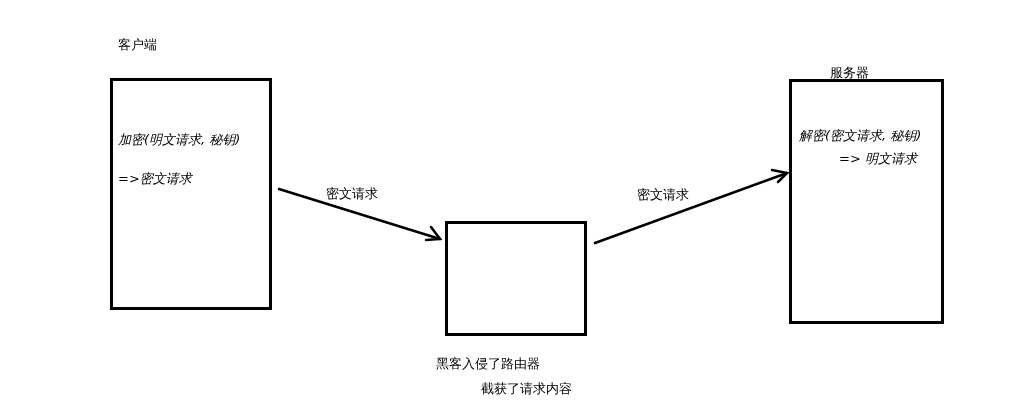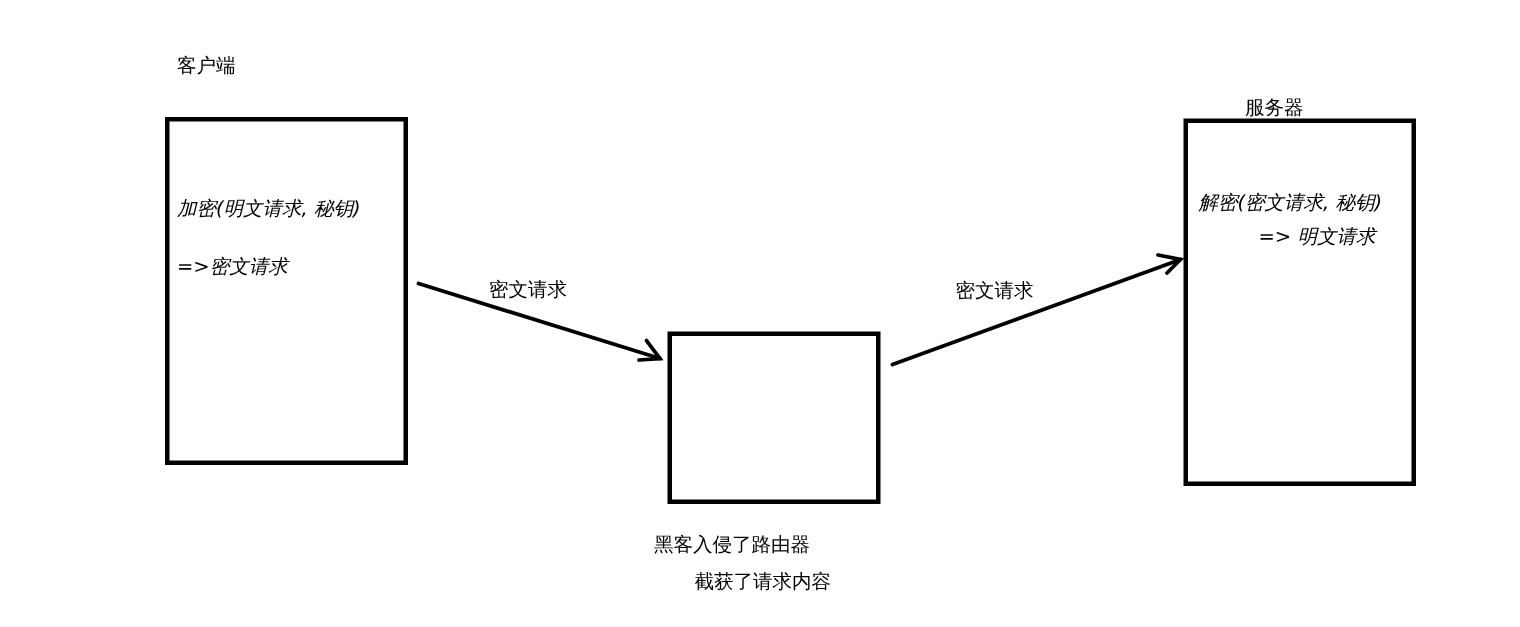--- a/index.html
+++ b/index.html
@@ -13,21 +13,21 @@
 </head>
 <body>
 
 <div class="label" style="left:118px; top:37px;">客户端</div>
 <div class="box" style="left:110px; top:78px; width:162px; height:232px;"></div>
 <div class="box-text" style="left:118px; top:128px;">加密(明文请求, 秘钥)</div>
 <div class="box-text" style="left:118px; top:167px;">=&gt;密文请求</div>
 
 <div class="box" style="left:445px; top:221px; width:142px; height:115px;"></div>
 <div class="label" style="left:436px; top:356px;">黑客入侵了路由器</div>
-<div class="label" style="left:463px; top:381px;text-align:center;">截获了请求内容</div>
+<div class="label" style="left:481px; top:381px;text-align:center;">截获了请求内容</div>
 
 <div class="label" style="left:830px; top:48px;margin-top:17px;">服务器</div>
 <div class="box" style="left:789px; top:79px; width:155px; height:245px;"></div>
 <div class="box-text" style="left:799px; top:124px;text-align:right;">解密(密文请求, 秘钥)</div>
 <div class="box-text" style="left:839px; top:147px;">=&gt; 明文请求</div>
 
 <div class="label" style="left:326px; top:186px;">密文请求</div>
 <div class="label" style="left:637px; top:187px;">密文请求</div>
 
 <svg class="arrows" viewBox="0 0 1013 418">

